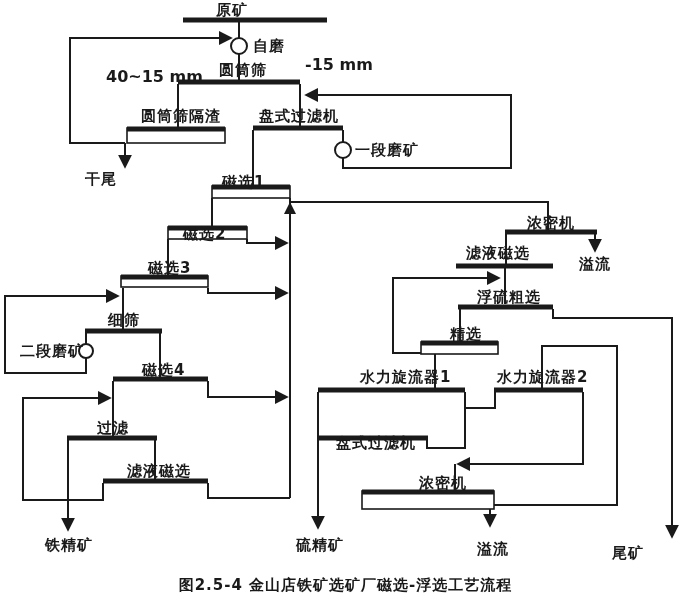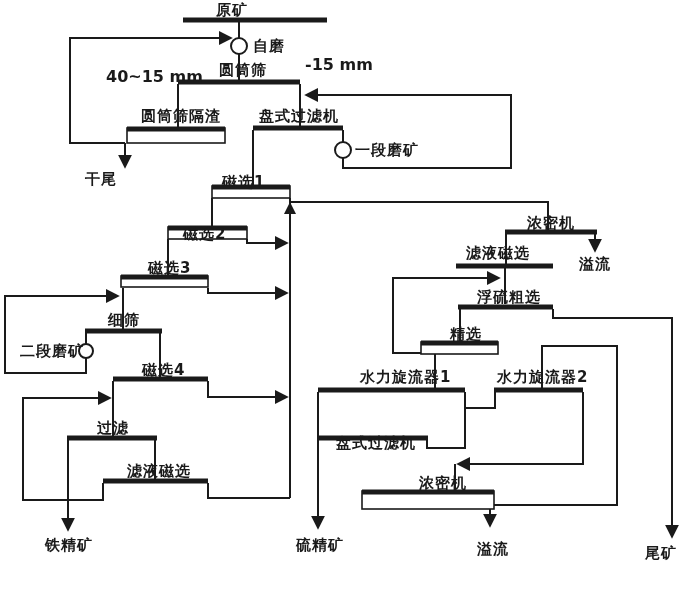--- a/index.html
+++ b/index.html
@@ -164,15 +164,16 @@
   <div class="lbl" style="left:579px;top:257px">溢流</div>
   <div class="lbl" style="left:466px;top:246px">滤液磁选</div>
   <div class="lbl" style="left:477px;top:290px">浮硫粗选</div>
   <div class="lbl" style="left:450px;top:327px">精选</div>
   <div class="lbl" style="left:360px;top:370px">水力旋流器1</div>
   <div class="lbl" style="left:497px;top:370px">水力旋流器2</div>
   <div class="lbl" style="left:336px;top:436px">盘式过滤机</div>
   <div class="lbl" style="left:419px;top:476px">浓密机</div>
   <div class="lbl" style="left:296px;top:538px">硫精矿</div>
   <div class="lbl" style="left:477px;top:542px">溢流</div>
-  <div class="lbl" style="left:645px;top:546px">尾矿</div>
+  <div class="lbl" style="left:612px;top:546px">尾矿</div>
 
+  <div class="cap">图2.5-4  金山店铁矿选矿厂磁选-浮选工艺流程</div>
 </div>
 
 </body></html>

